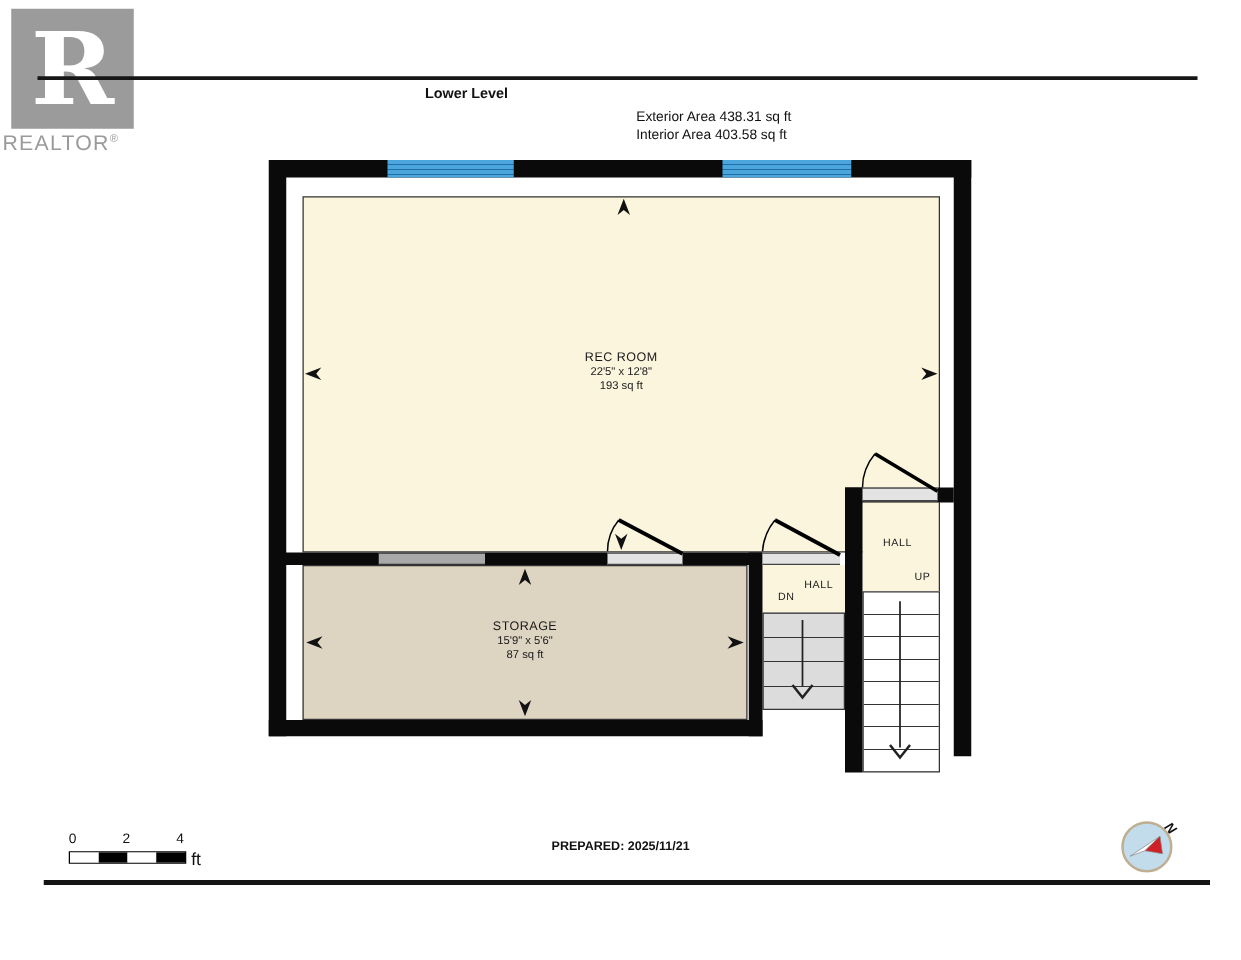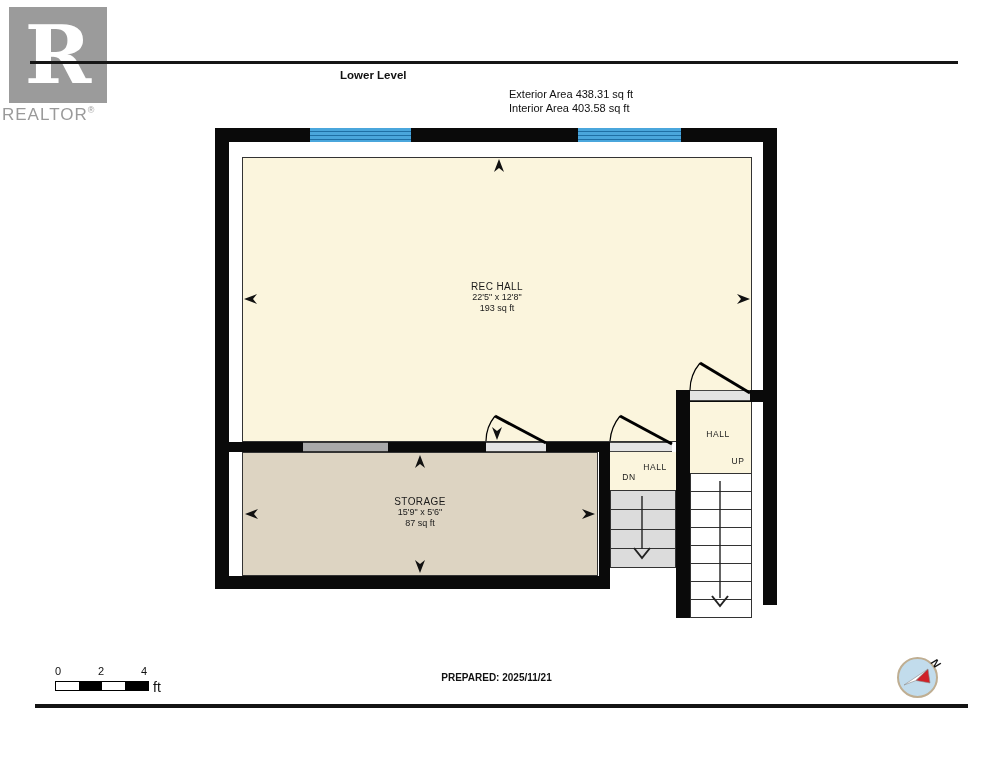--- a/index.html
+++ b/index.html
@@ -116,21 +116,21 @@
     </g>
     <g fill="#111">
       <polygon points="420,455 415,468 420,464 425,468"></polygon>
       <polygon points="420,573 415,560 420,564 425,560"></polygon>
       <polygon points="245,514 258,509 254,514 258,519"></polygon>
       <polygon points="595,514 582,509 586,514 582,519"></polygon>
     </g>
   </svg>
 
   <div class="abs room-label" style="left:397px;top:281px;width:200px;">
-    <div class="room-name">REC HALL</div>
+    <div class="room-name">REC ROOM</div>
     <div class="room-dims">22'5" x 12'8"</div>
     <div class="room-area">193 sq ft</div>
   </div>
   <div class="abs room-label" style="left:320px;top:496px;width:200px;">
     <div class="room-name">STORAGE</div>
     <div class="room-dims">15'9" x 5'6"</div>
     <div class="room-area">87 sq ft</div>
   </div>
   <div class="abs small-label" style="left:625px;top:462px;width:60px;">HALL</div>
   <div class="abs small-label" style="left:613px;top:472px;width:32px;">DN</div>

